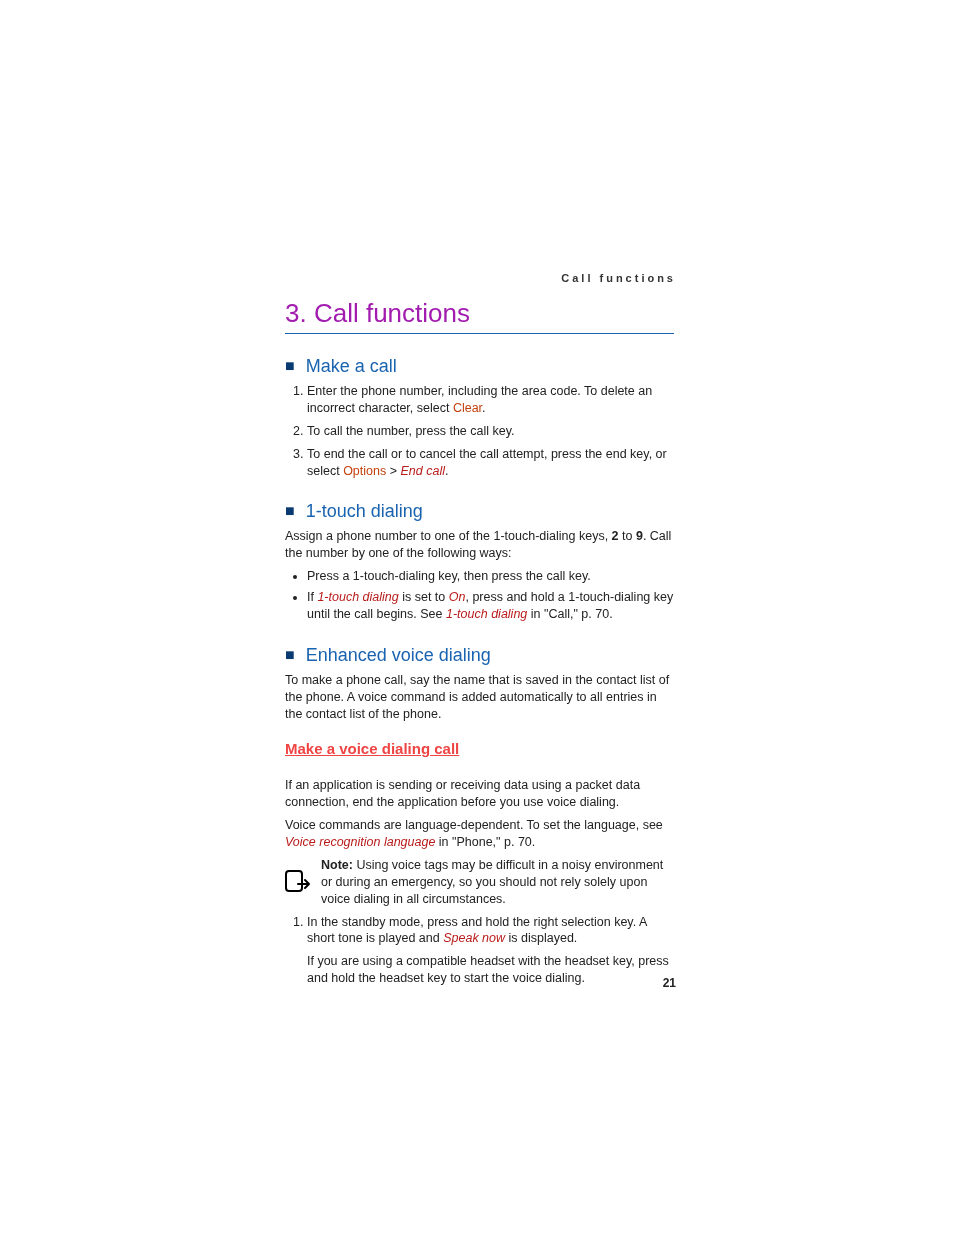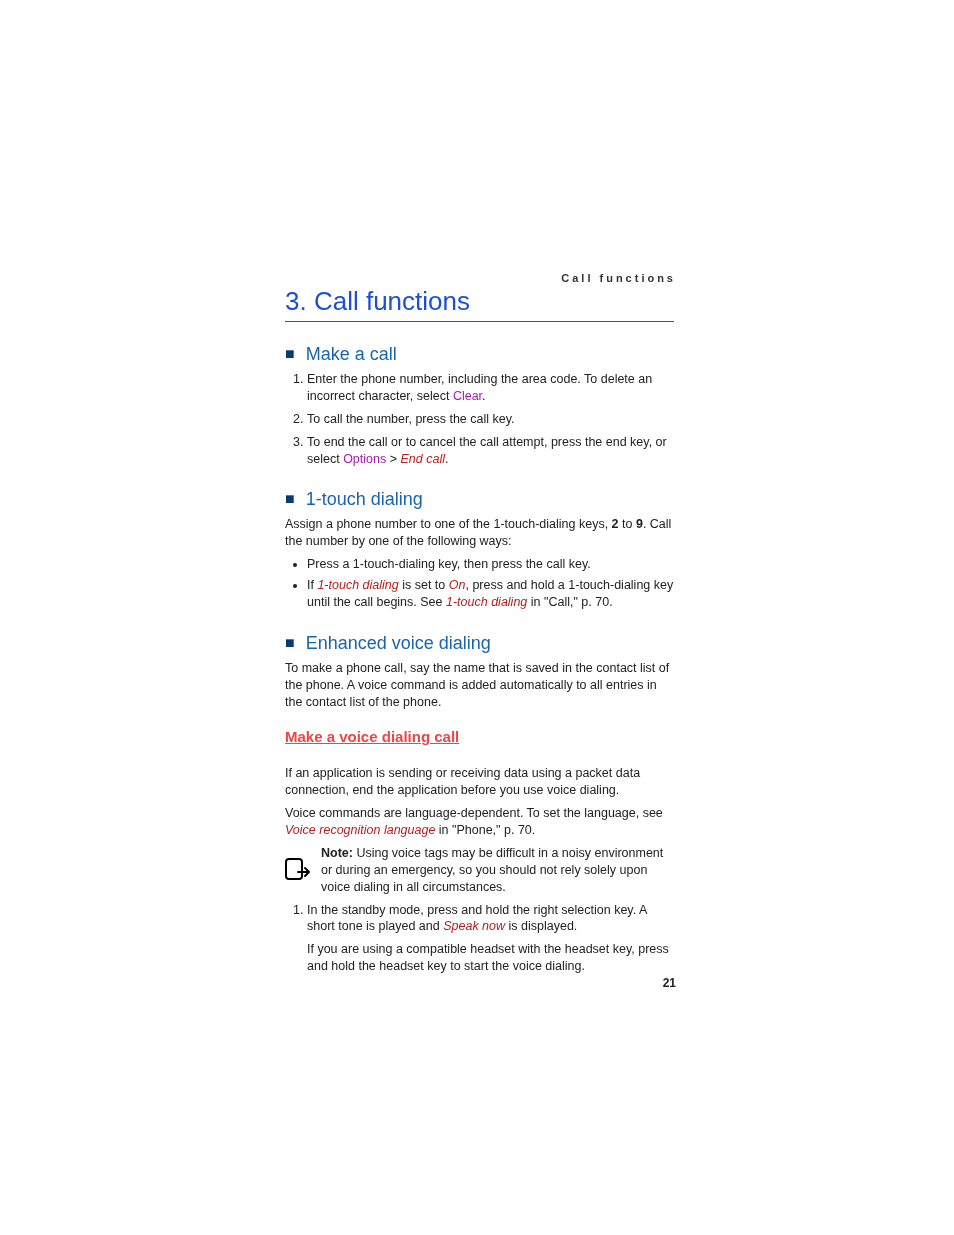--- a/index.html
+++ b/index.html
@@ -21,22 +21,22 @@
     top: 272px;
     right: 278px;
     font-size: 11px;
     font-weight: bold;
     letter-spacing: 3px;
     color: #333;
   }
   .chapter-title {
     font-size: 26px;
     font-weight: 500;
-    color: #1d4ed8;
-    margin: 16px 0 4px 0;
+    color: #a21caf;
+    margin: 28px 0 4px 0;
     font-family: Verdana, Arial, sans-serif;
   }
   .chapter-rule {
     border: none;
     border-top: 1.5px solid #1a63b0;
     margin: 4px 0 18px 0;
   }
   .section-h {
     font-size: 18px;
     color: #1a63b0;
@@ -72,21 +72,21 @@
   ol.num > li { margin-bottom: 6px; }
   ol.num > li p { margin: 6px 0 0 0; }
   ul.bul {
     list-style: disc;
     padding-left: 22px;
     margin: 4px 0;
     font-size: 12.5px;
     line-height: 1.35;
   }
   ul.bul > li { margin-bottom: 4px; }
-  .link { color: #a21caf; }
+  .link { color: #c2410c; }
   .link-i { color: #b91c1c; font-style: italic; }
   .bold { font-weight: bold; }
   .note-row {
     display: flex;
     align-items: center;
     margin: 6px 0;
     font-size: 12.5px;
     line-height: 1.35;
   }
   .note-icon {

